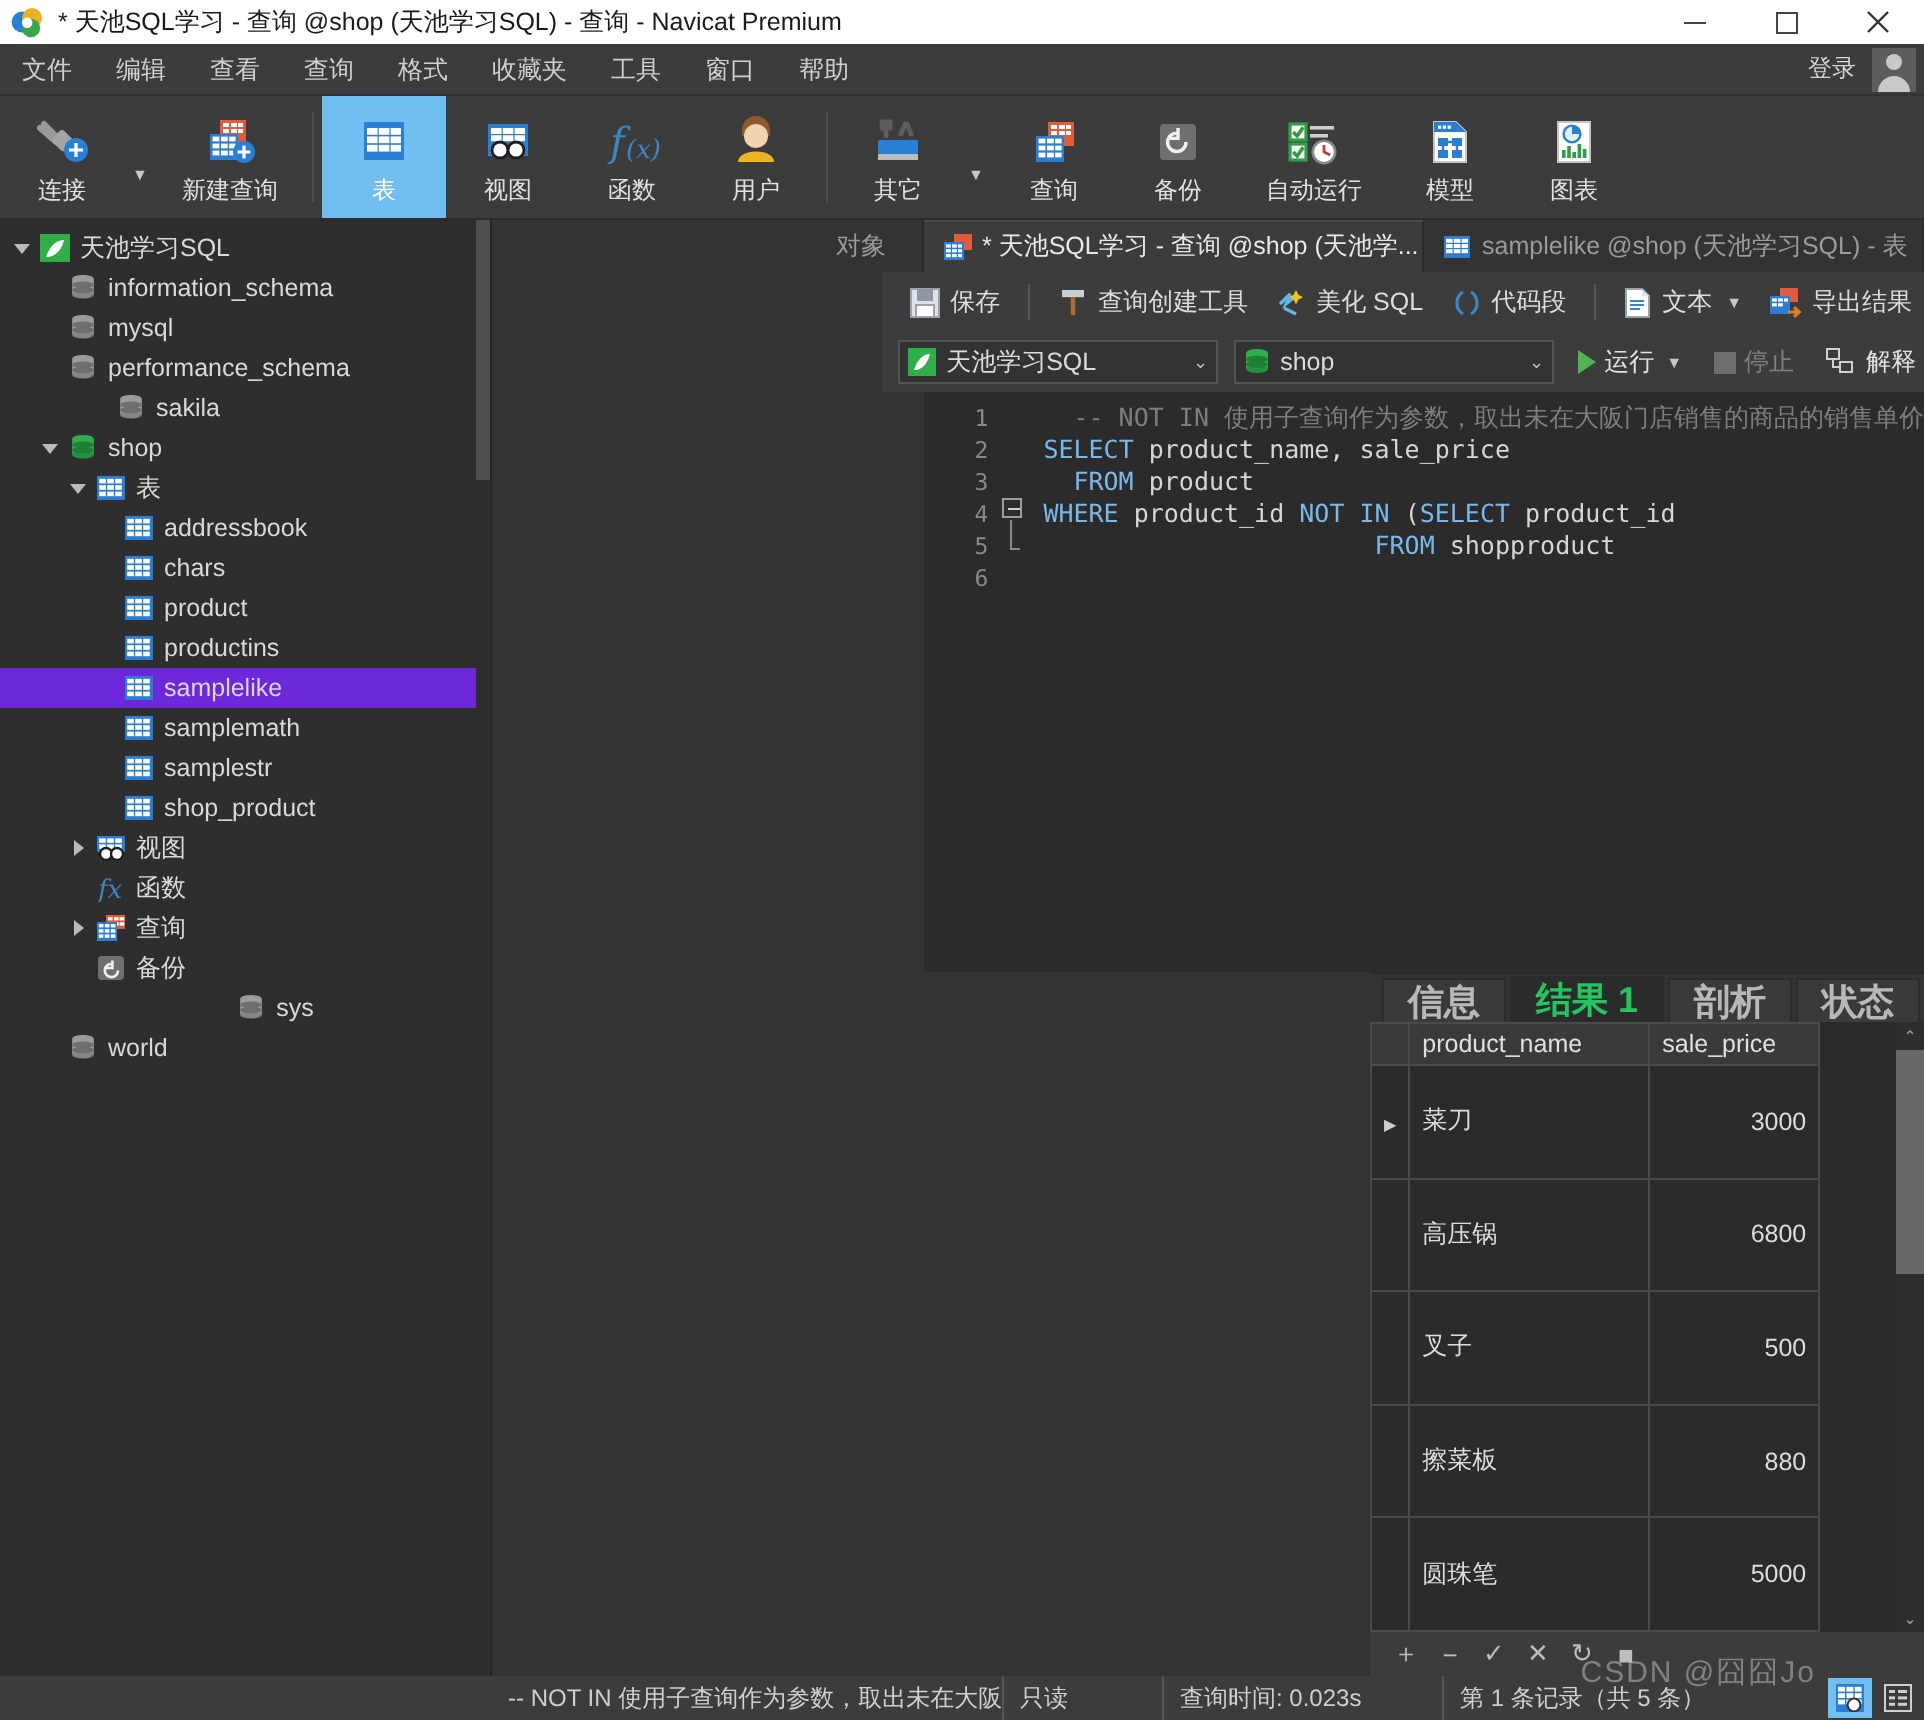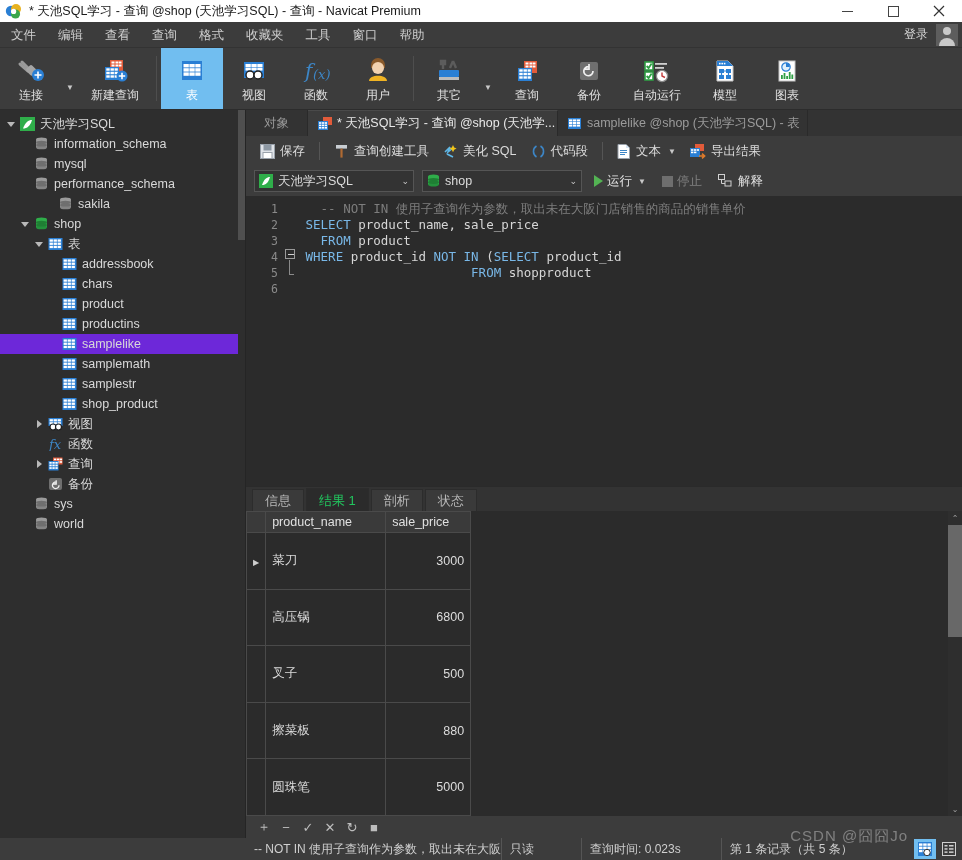--- a/index.html
+++ b/index.html
@@ -70,21 +70,21 @@
     font-size: 12.5px; color: #d9d9d9; padding-right: 4px;
   }
   .tree-row.selected { background: #6d28d9; }
   .tw { width: 14px; display: flex; align-items: center; justify-content: center; flex: 0 0 14px; }
   .tw i { font-style: normal; color: #b9b9b9; font-size: 8px; display:inline-block; }
   .tico { width: 18px; flex: 0 0 18px; display: flex; align-items: center; justify-content: center; margin-right: 4px; }
   .sb-scroll { position:absolute; right:0; top:0; width:7px; height:100%; background:#2e2e2e; }
   .sb-scroll .thumb { position:absolute; top:0; left:0; width:7px; height:130px; background:#4f4f4f; }
 
   
-  .right { flex: 1 1 auto; display: flex; flex-direction: column; min-width: 0; background: #333333; }
+  .right { flex: 1 1 auto; display: flex; flex-direction: column; min-width: 0; background: #333333; align-items: flex-end; }
 
   
   .doctabs { height: 26px; display: flex; align-items: stretch; background: #333333; flex: 0 0 26px; }
   .doctab {
     display: flex; align-items: center; gap: 5px; padding: 0 10px; font-size: 12.5px;
     color: #9b9b9b; background: #333333; max-width: 250px; white-space: nowrap; overflow: hidden;
     border-right: 1px solid #2a2a2a;
   }
   .doctab.obj { color: #9b9b9b; padding: 0 18px; }
   .doctab.active { background: #3c3c3c; color: #e8e8e8; border-top: 1px solid #4a4a4a; }
@@ -125,21 +125,21 @@
   .code { flex: 1 1 auto; padding-top: 5px; font-family: "DejaVu Sans Mono","Liberation Mono",monospace; font-size: 12.5px; overflow: hidden; }
   .code .cl { height: 16px; line-height: 16px; white-space: pre; color: #d6d6d6; }
   .kw { color: #79b8e8; }
   .cm { color: #7d7d7d; }
   .str { color: #d98a8a; }
   .caret { display:inline-block; width:1px; height:13px; background:#e6e6e6; vertical-align:-2px; }
 
   
   .results { flex: 0 0 352px; background: #333333; display: flex; flex-direction: column; min-height:0; border-top: 1px solid #2a2a2a; }
   .restabs { height: 24px; display: flex; align-items: flex-end; padding-left: 6px; flex: 0 0 24px; background: #333333; }
-  .restab { padding: 0 12px; height: 22px; line-height: 22px; font-size: 13px; color: #b8b8b8; background:#3a3a3a; border:1px solid #2c2c2c; border-bottom:none; margin-right:2px;}
+  .restab { padding: 0 12px; height: 22px; line-height: 22px; font-size: 18px; color: #b8b8b8; background:#3a3a3a; border:1px solid #2c2c2c; border-bottom:none; margin-right:2px;font-weight:bold;}
   .restab.active { background: #2b2b2b; color: #22c55e; height: 23px; line-height: 23px; }
   .gridwrap { flex: 1 1 auto; background: #2b2b2b; display: flex; min-height: 0; position: relative; overflow: hidden; }
   table.grid { border-collapse: collapse; table-layout: fixed; }
   table.grid th {
     background: #3a3a3a; color: #e0e0e0; font-weight: normal; font-size: 12.5px;
     text-align: left; padding: 3px 6px; border: 1px solid #4a4a4a; height: 21px;
   }
   table.grid td {
     background: #2b2b2b; color: #dcdcdc; font-size: 12.5px; padding: 2px 6px;
     border: 1px solid #4a4a4a; height: 24px;
@@ -750,21 +750,21 @@
           <div class="tree-row" style="padding-left: 32px;">
             <span class="tw"></span>
             <span class="tico">
               <svg width="15" height="14" viewBox="0 0 15 14" style="display: block;">
                 <rect x="1" y="1" width="13" height="12" rx="2" fill="#6f6f6f"></rect>
                 <path d="M11 8.2 A3.3 3.3 0 1 1 8.2 5 L8.2 3.2 L8.2 7 L5.2 7" fill="none" stroke="#f0f0f0" stroke-width="1.3"></path>
               </svg>
             </span>
             <span>备份</span>
           </div>
-          <div class="tree-row" style="padding-left: 18px;">
+          <div class="tree-row" style="padding-left: 18px; justify-content: center;">
             <span class="tw"></span>
             <span class="tico">
               <svg width="15" height="14" viewBox="0 0 15 14" style="display: block;">
                 <ellipse cx="7.5" cy="2.4" rx="5.4" ry="1.9" fill="#9b9b9b"></ellipse>
                 <rect x="2.1" y="2.4" width="10.8" height="8" fill="#9b9b9b"></rect>
                 <ellipse cx="7.5" cy="10.4" rx="5.4" ry="1.9" fill="#848484"></ellipse>
                 <ellipse cx="7.5" cy="5.4" rx="5.4" ry="1.6" fill="#6f6f6f"></ellipse>
                 <ellipse cx="7.5" cy="8" rx="5.4" ry="1.6" fill="#6f6f6f"></ellipse>
               </svg>
             </span>

